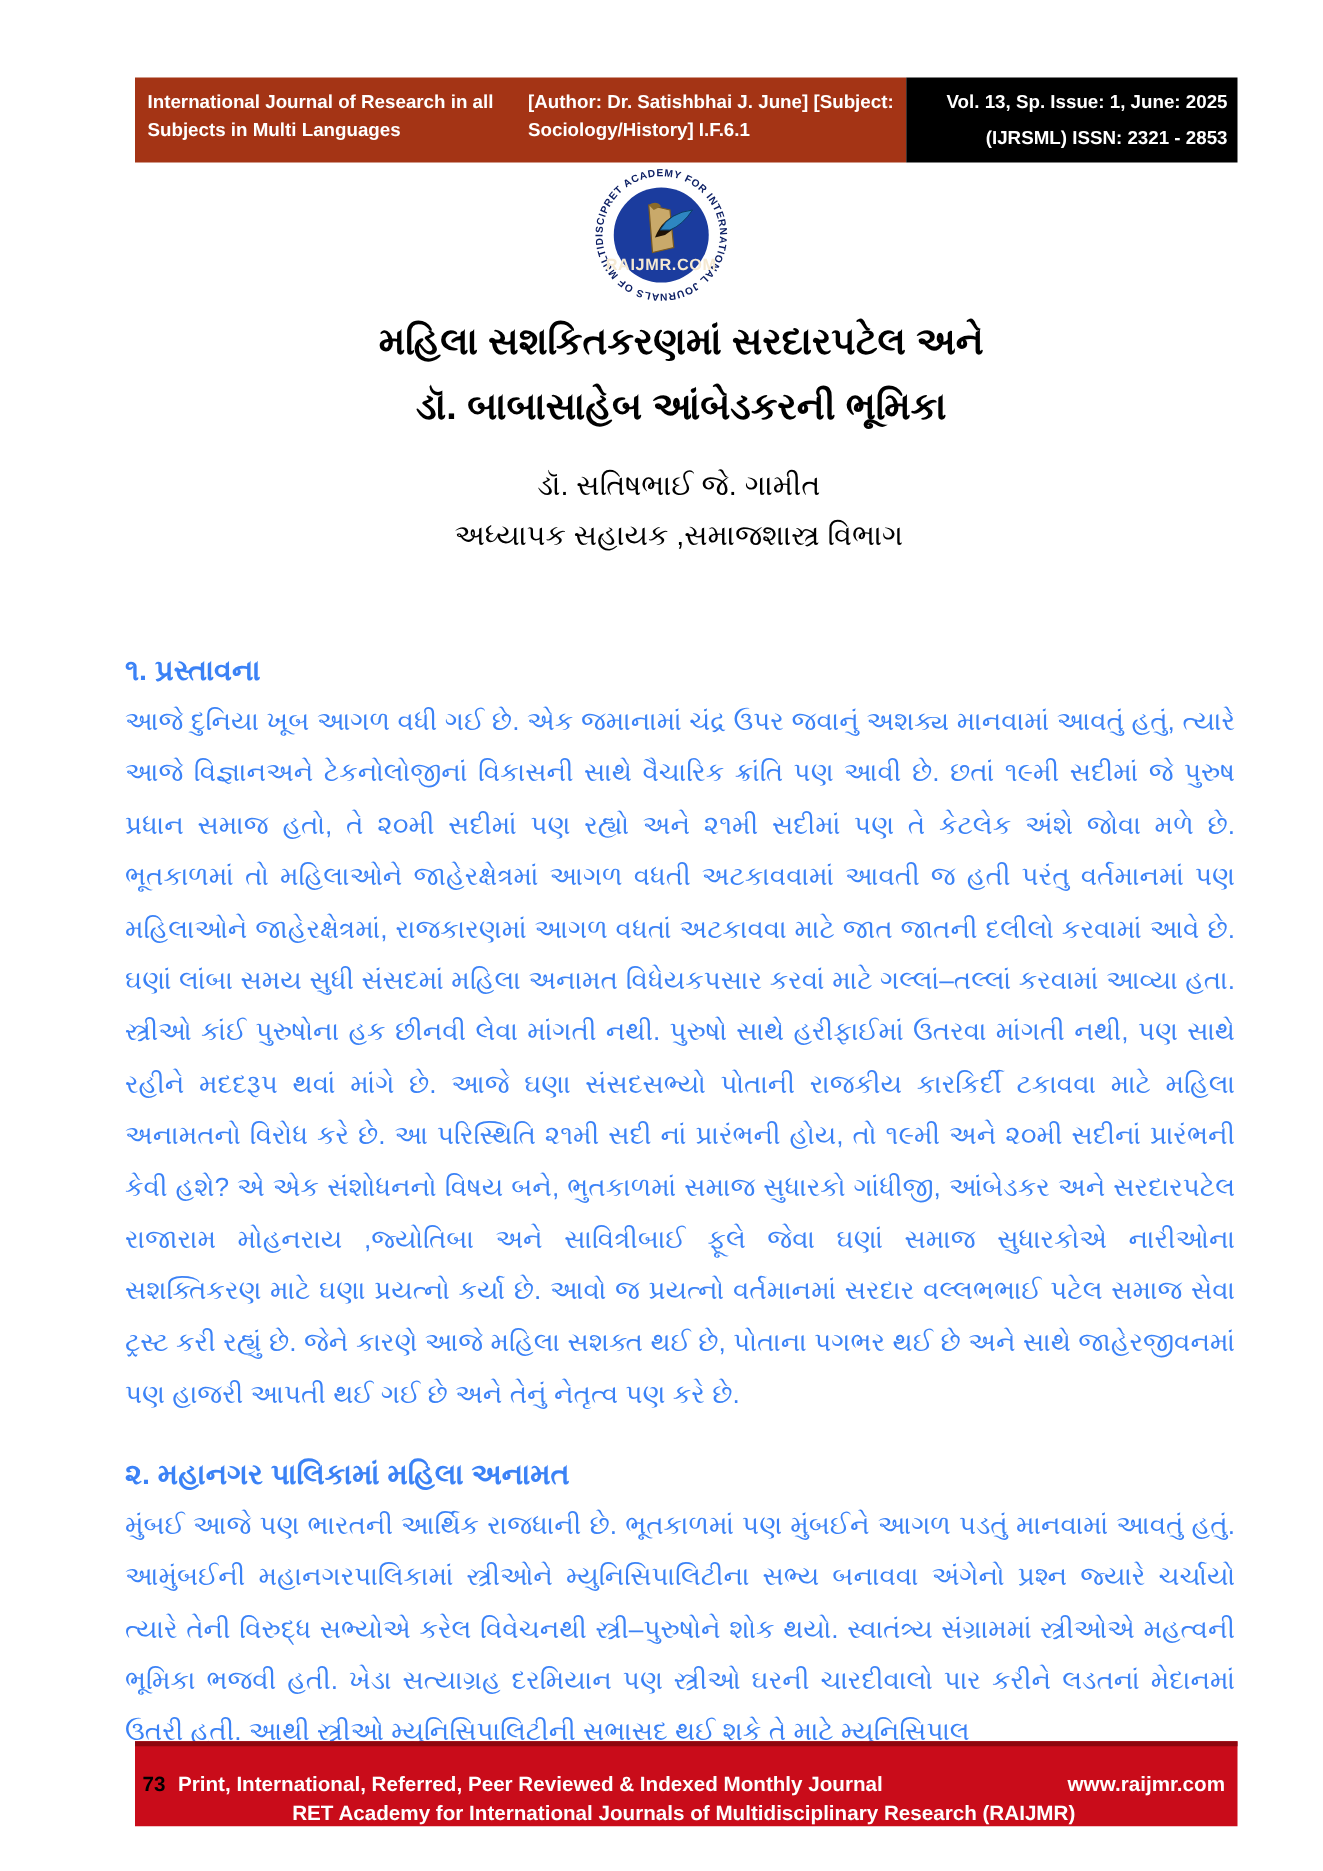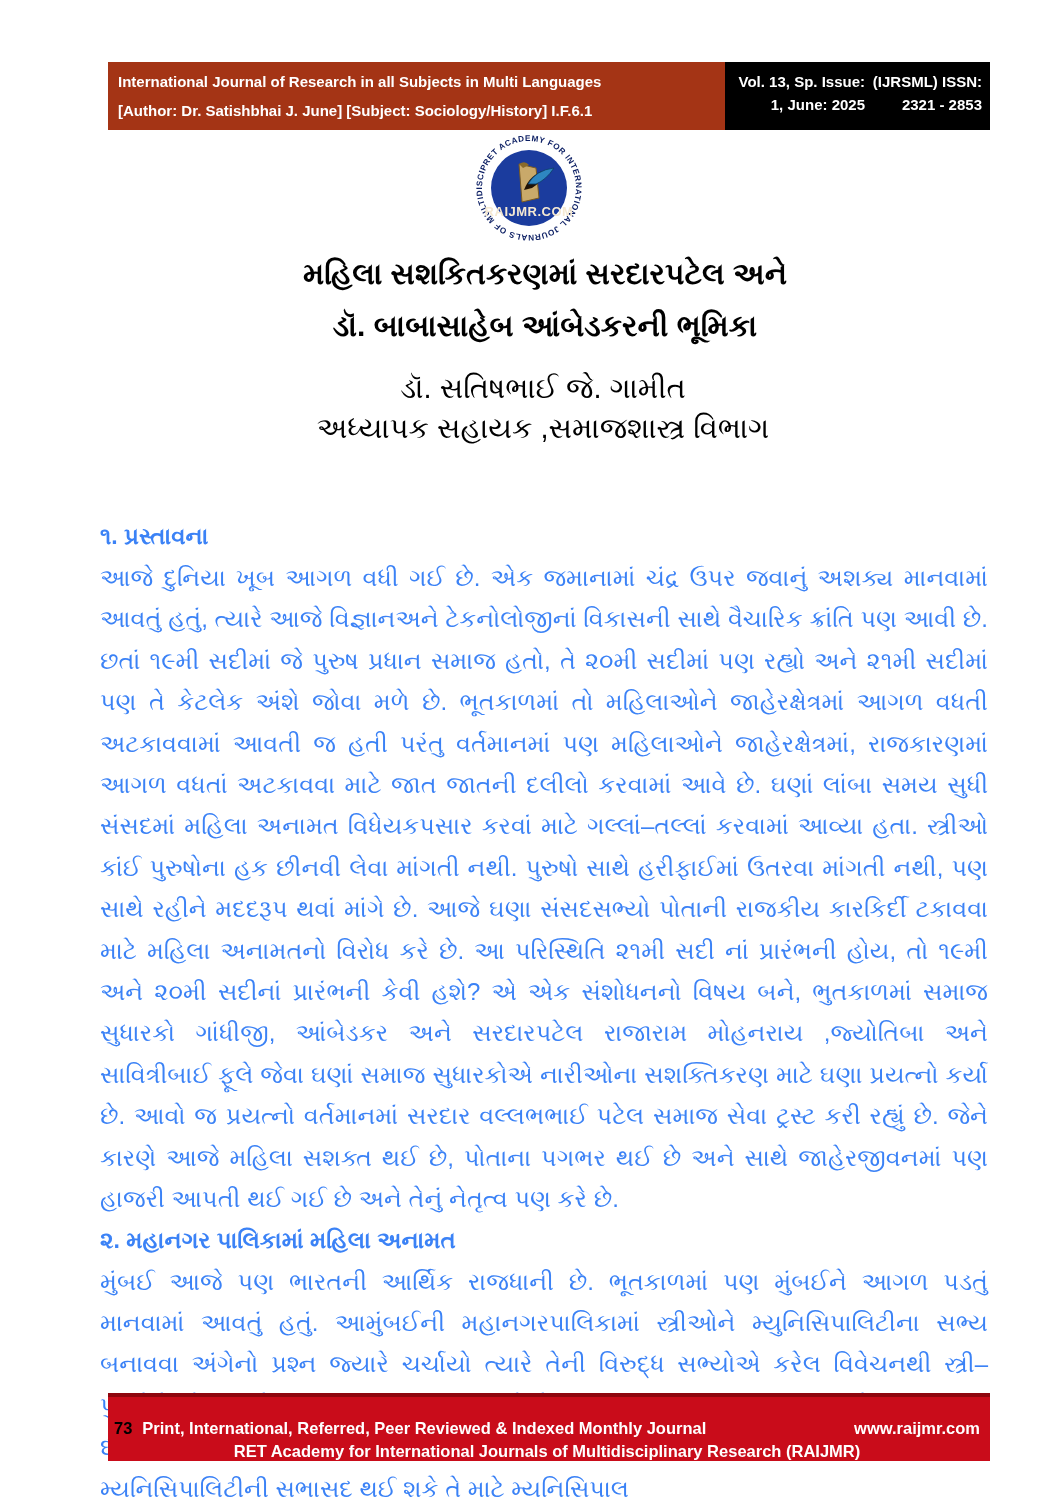--- a/index.html
+++ b/index.html
@@ -18,29 +18,29 @@
     position: absolute;
     top: 62px; left: 108px; right: 68px;
     height: 68px;
     display: flex;
   }
   .header-left {
     background: #A43415;
     color: #ffffff;
     flex: 0 0 617px;
     padding: 8px 4px 8px 10px;
-    display: flex; flex-direction: column; justify-content: space-between;
+    display: flex; flex-direction: row; justify-content: space-between;
     font-weight: bold; font-size: 15px; line-height: 1.55;
   }
   .header-right {
     background: #000000;
     color: #ffffff;
     flex: 1 1 auto;
     padding: 8px 8px 8px 4px;
-    display: flex; flex-direction: row; justify-content: space-between;
+    display: flex; flex-direction: column; justify-content: space-between;
     font-weight: bold; font-size: 15px; line-height: 1.55;
     text-align: right;
   }
   
   .logo-wrap {
     position: absolute;
     top: 132px; left: 0; right: 0;
     display: flex; justify-content: center;
   }
   .ring-text { font-size: 8.2px; font-weight: bold; fill: #0B1E63; letter-spacing: 0.6px; }
@@ -52,41 +52,41 @@
     text-align: center;
     font-weight: bold;
     font-size: 30px;
     line-height: 52px;
     color: #000000;
   }
   .authors {
     position: absolute;
     top: 368px; left: 100px; right: 72px;
     text-align: center;
-    font-size: 29px;
+    font-size: 23px;
     line-height: 40px;
     color: #000000;
   }
   
   .article {
     position: absolute;
     top: 516px; left: 100px; right: 70px;
     color: #3b82f6;
   }
   .section-heading {
     font-weight: bold;
     font-size: 23px;
     line-height: 41px;
   }
   .section-body {
-    font-size: 24px;
+    font-size: 21px;
     line-height: 41.4px;
     text-align: justify;
   }
-  .section + .section { }
+  .section + .section { margin-top: 22px; }
   
   .footer {
     position: absolute;
     top: 1393px; left: 108px; right: 68px;
     height: 68px;
     background: #C90C1A;
     border-top: 4px solid #8E060E;
     color: #ffffff;
     font-weight: bold;
     font-size: 16.5px;

